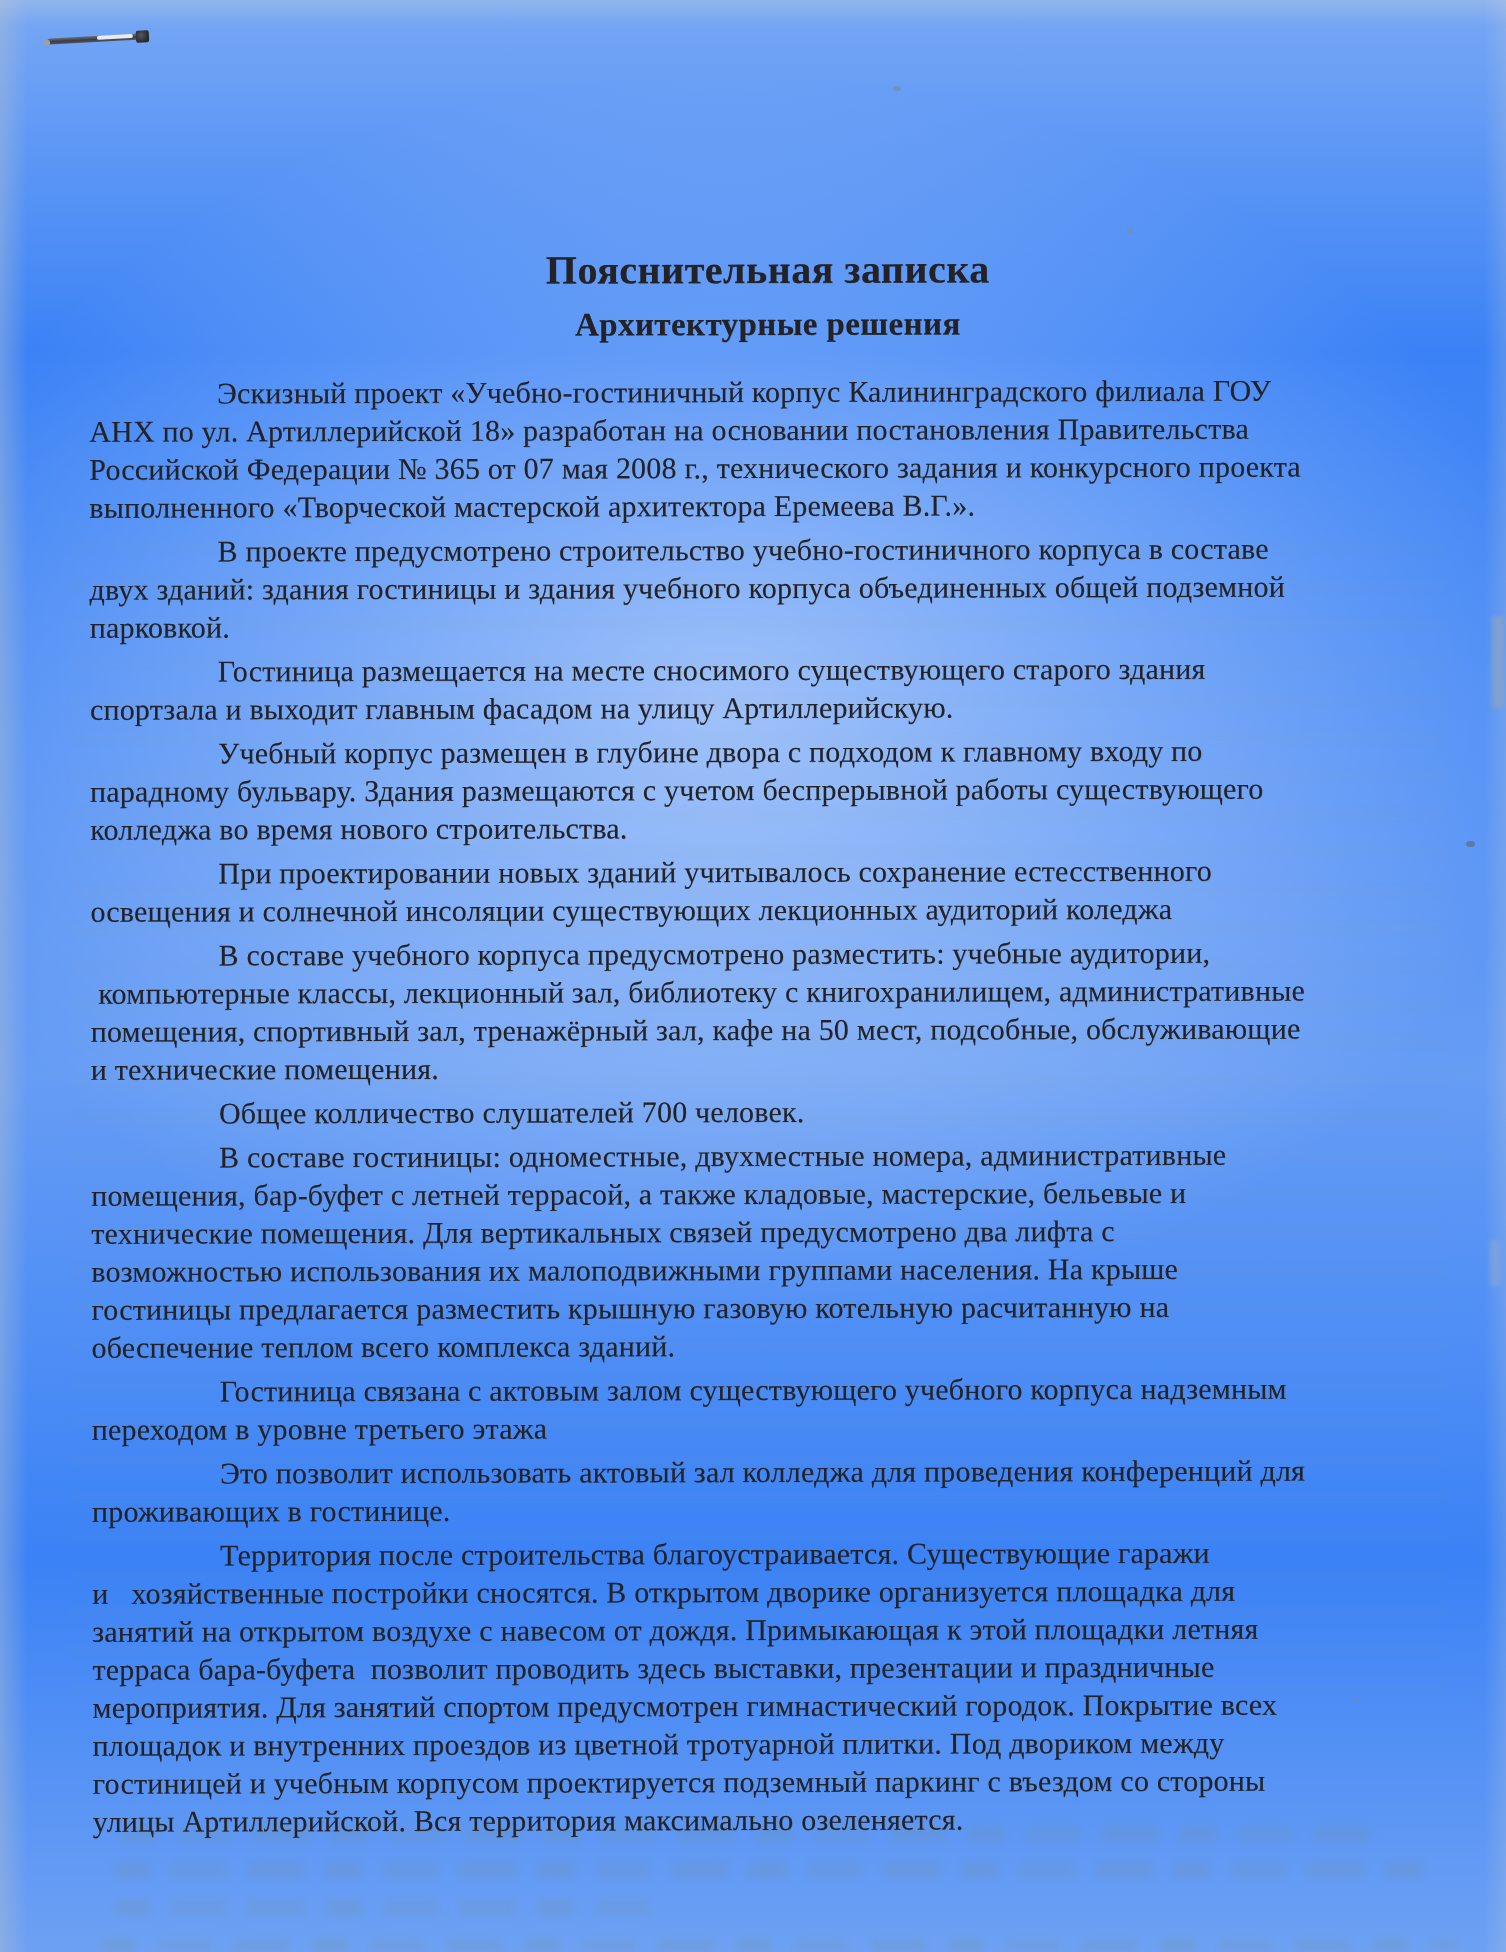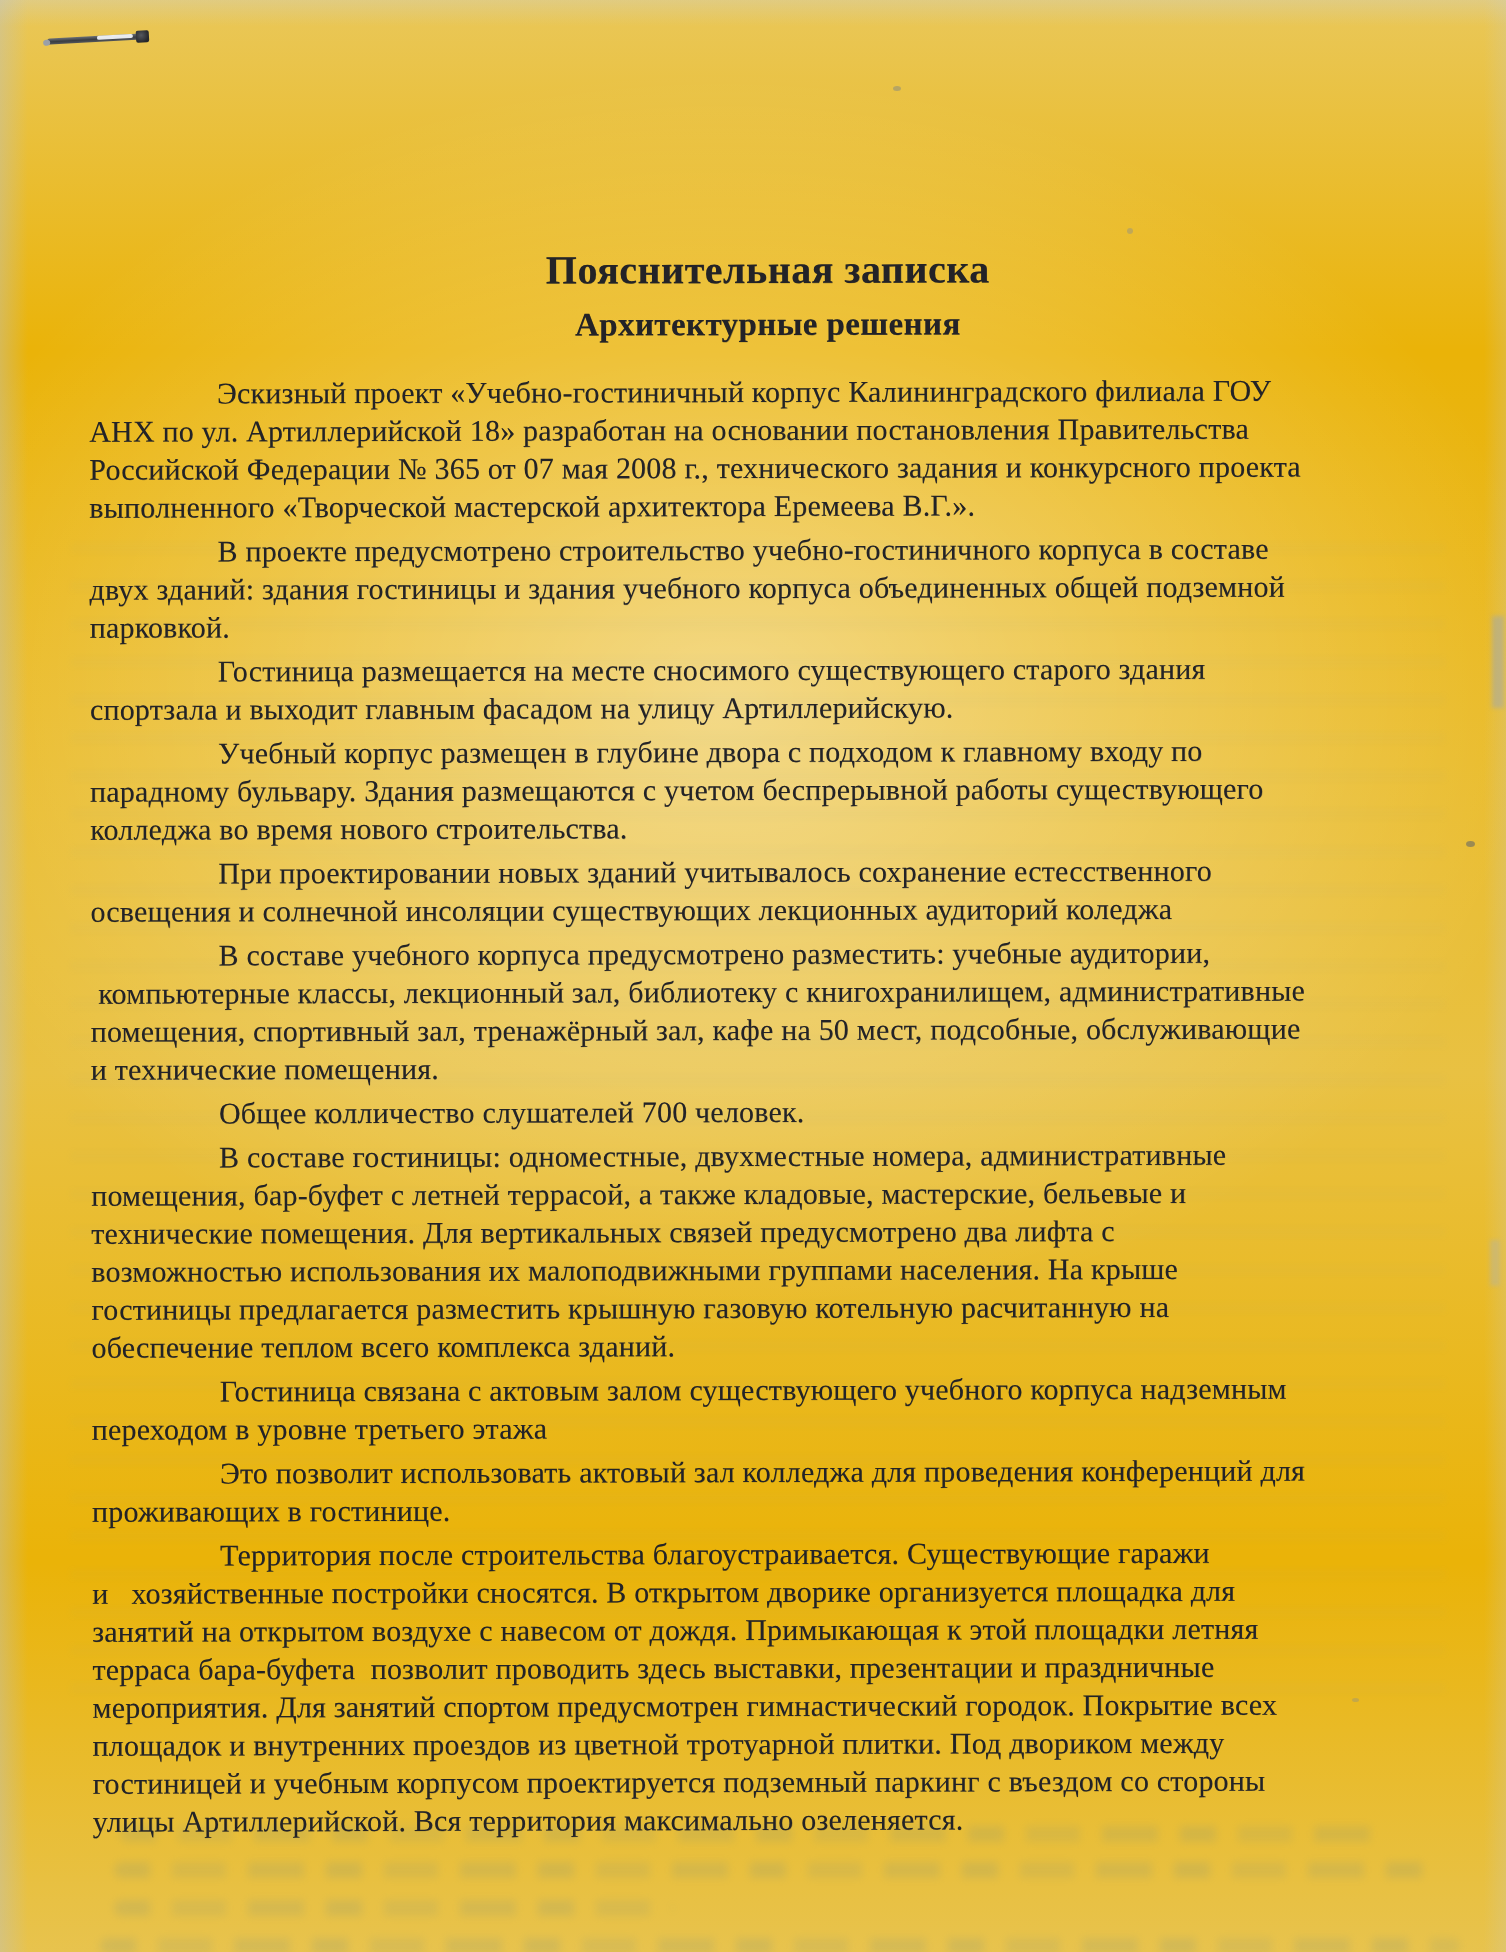--- a/index.html
+++ b/index.html
@@ -5,21 +5,21 @@
   html, body {
     margin: 0;
     padding: 0;
     background: #eef1f4;
   }
   .page {
     position: relative;
     width: 1506px;
     height: 1952px;
     margin: 0 auto;
-    background: #eab308;
+    background: #3b82f6;
     overflow: hidden;
     font-family: "Liberation Serif", "DejaVu Serif", serif;
     color: #232327;
   }
   
   .paper-texture {
     position: absolute;
     inset: 0;
     pointer-events: none;
     background:

